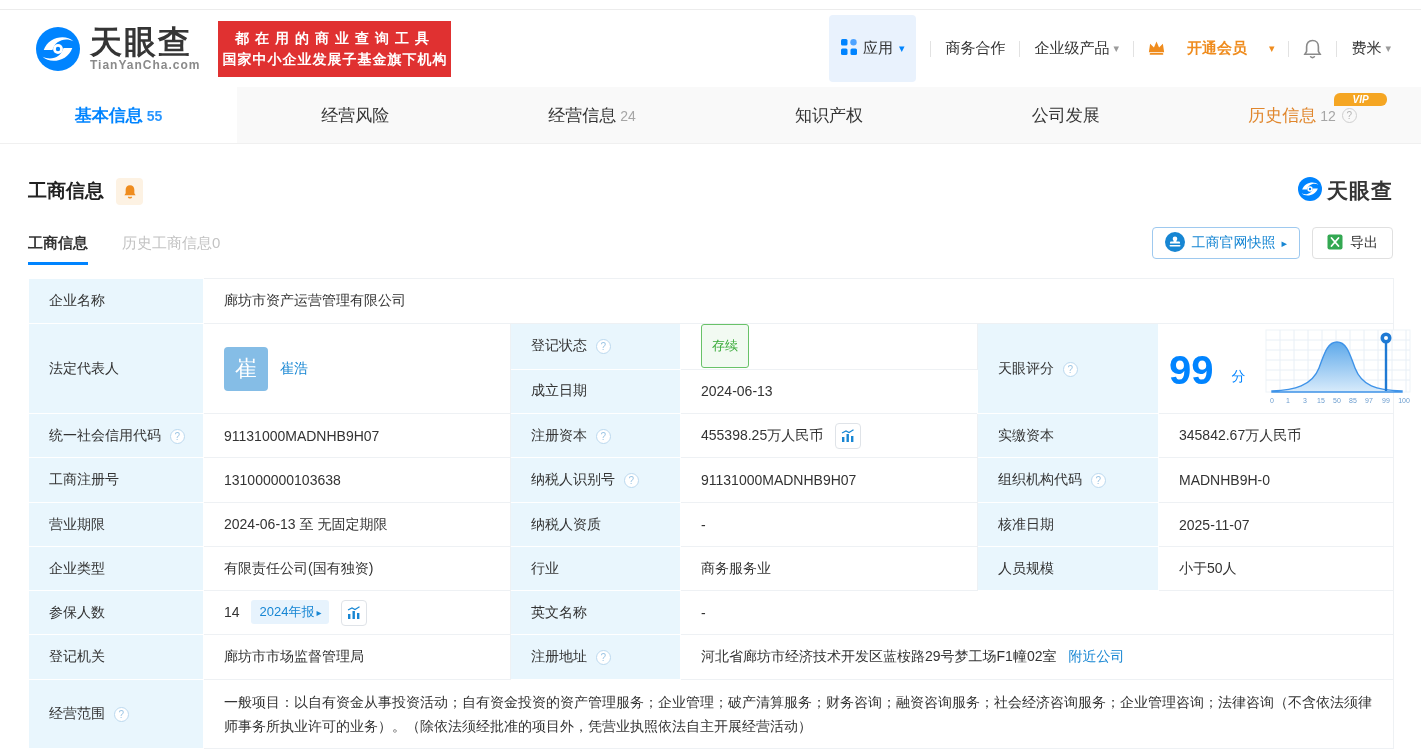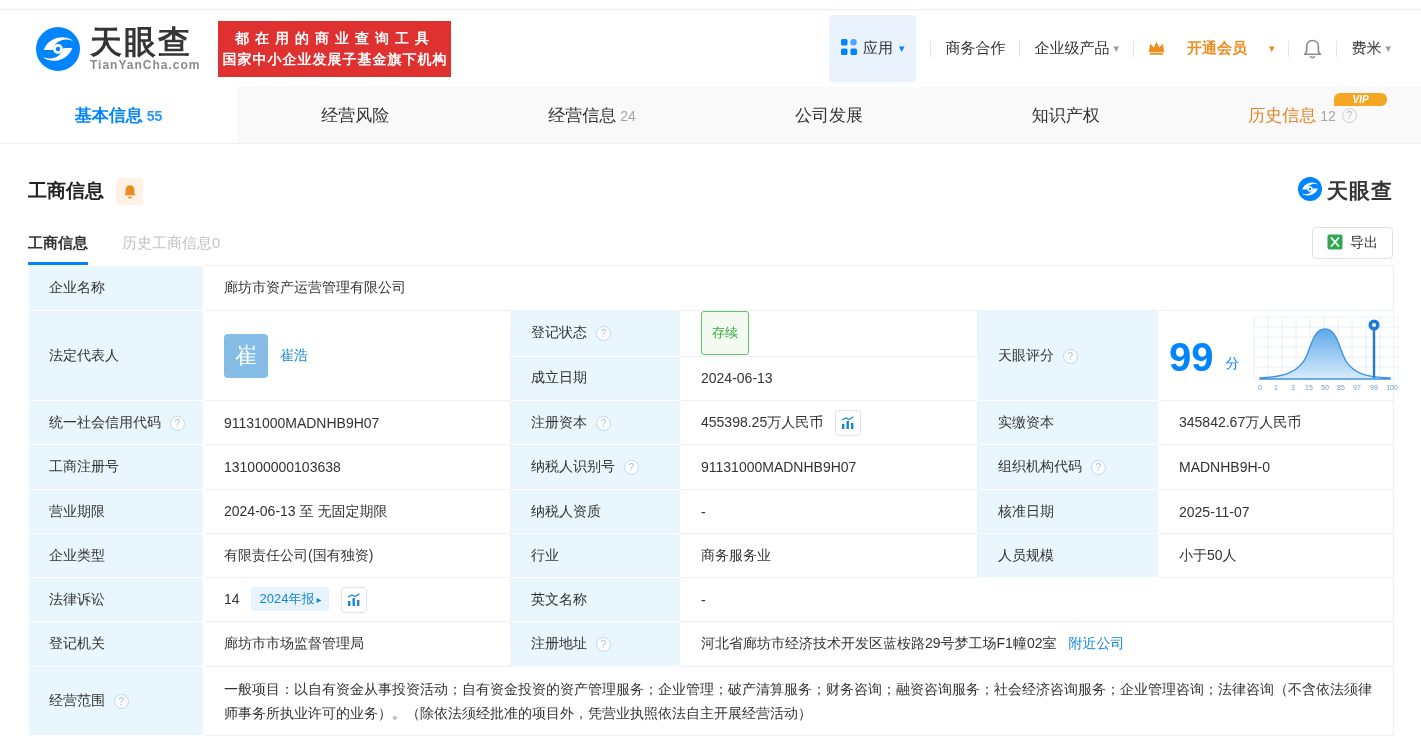--- a/index.html
+++ b/index.html
@@ -73,39 +73,39 @@
   .subtab.active { color:#333; font-weight:bold; }
   .subtab.active::after { content:""; position:absolute; left:0; right:0; bottom:0; height:3px; background:#0084ff; }
   .sub-btns { margin-left:auto; display:flex; gap:12px; align-items:center; padding-bottom:6px;}
   .snap-btn { display:flex; align-items:center; gap:6px; border:1px solid #9ec9ef; border-radius:4px;
               height:32px; padding:0 12px; color:#1786d3; font-size:14px; cursor:pointer; background:#fff;}
   .snap-btn .arr { font-size:11px; }
   .export-btn { display:flex; align-items:center; gap:7px; border:1px solid #e0e0e0; border-radius:4px;
                 height:32px; padding:0 14px; color:#333; font-size:14px; cursor:pointer; background:#fff;}
 
   
-  table.info-table { width:1365px; border-collapse:collapse; table-layout:fixed; 
+  table.info-table { width:1365px; border-collapse:collapse; table-layout:fixed; margin-top:13px;
                      border:1px solid #e9eef2; font-size:14px; }
   .info-table td { border:1px solid #eef1f4; padding:0 14px 0 20px; color:#333; vertical-align:middle; }
   .info-table td.lbl { background:#e9f6fd; border-color:#fff; color:#333; }
   .qmark { width:15px; height:15px; border:1px solid #bcd9ef; border-radius:50%; color:#9ec6e4;
            font-size:10px; line-height:14px; text-align:center; display:inline-block; margin-left:5px;
            background:#fff; cursor:pointer;}
   .badge-green { display:inline-block; border:1px solid #69c269; background:#f2faf2; color:#3cab3c;
                  font-size:13px; padding:12px 10px; border-radius:3px; }
   .avatar { width:44px; height:44px; background:#85bde6; color:#fff; border-radius:4px; font-size:22px;
             display:inline-flex; align-items:center; justify-content:center; margin-right:12px; }
   .link { color:#1786d3; cursor:pointer; text-decoration:none; }
   .year-badge { display:inline-flex; align-items:center; gap:2px; background:#e7f3fd; color:#1786d3;
                 font-size:13px; padding:3px 8px; border-radius:3px; margin-left:8px; cursor:pointer;}
   .icon-btn { display:inline-flex; align-items:center; justify-content:center; width:26px; height:26px;
               border:1px solid #dfe3e8; border-radius:4px; margin-left:8px; cursor:pointer; background:#fff;
               vertical-align:middle;}
   .score-cell { padding:4px 6px 2px 10px !important; }
-  .score-flex { display:flex; align-items:center; gap:12px; }
+  .score-flex { display:flex; align-items:center; gap:18px; }
   .score-num { color:#0084ff; font-size:40px; font-weight:bold; line-height:40px; }
   .score-unit { color:#0084ff; font-size:14px; margin-top:14px; }
   .flex-c { display:flex; align-items:center; }
   .scope-txt { line-height:24px; padding:10px 0; }
 </style>
 </head>
 <body>
 
 <div class="top-strip"></div>
 
@@ -184,24 +184,24 @@
     <span class="cnt">55</span>
   </div>
   <div class="tab">
     <span>经营风险</span>
   </div>
   <div class="tab">
     <span>经营信息</span>
     <span class="cnt">24</span>
   </div>
   <div class="tab">
+    <span>知识产权</span>
+  </div>
+  <div class="tab">
     <span>公司发展</span>
-  </div>
-  <div class="tab">
-    <span>知识产权</span>
   </div>
   <div class="tab vip-tab">
     <span class="vip-badge">VIP</span>
     <span>历史信息</span>
     <span class="cnt">12</span>
     <span class="qmark-gray">?</span>
   </div>
 </div>
 
 <div class="content">
@@ -225,20 +225,31 @@
         </svg>
       </span>
       <span class="wm-txt">天眼查</span>
     </span>
   </div>
 
   <div class="subtab-row">
     <span class="subtab active">工商信息</span>
     <span class="subtab">历史工商信息0</span>
     <span class="sub-btns">
+      <span class="snap-btn">
+        <span>
+          <svg width="20" height="20" viewBox="0 0 20 20">
+            <circle cx="10" cy="10" r="10" fill="#1786d3"></circle>
+            <path d="M10 4.5 a2.3 2.3 0 0 1 2.3 2.3 c0 1.3 -1 1.8 -1 2.7 l2.7 0 a1 1 0 0 1 1 1 l0 1 -10 0 0 -1 a1 1 0 0 1 1 -1 l2.7 0 c0 -0.9 -1 -1.4 -1 -2.7 A2.3 2.3 0 0 1 10 4.5 Z" fill="#fff"></path>
+            <rect x="4.5" y="13" width="11" height="1.6" rx="0.8" fill="#fff"></rect>
+          </svg>
+        </span>
+        <span>工商官网快照</span>
+        <span class="arr">▸</span>
+      </span>
       <span class="export-btn">
         <span>
           <svg width="16" height="16" viewBox="0 0 16 16">
             <rect x="0.5" y="0.5" width="15" height="15" rx="2" fill="#33a852"></rect>
             <path d="M4.5 4 L11.5 12 M11.5 4 L4.5 12" stroke="#fff" stroke-width="1.8" stroke-linecap="round"></path>
           </svg>
         </span>
         <span>导出</span>
       </span>
     </span>
@@ -386,21 +397,21 @@
     <tr style="height:44px">
       <td class="lbl">企业类型</td>
       <td>有限责任公司(国有独资)</td>
       <td class="lbl">行业</td>
       <td>商务服务业</td>
       <td class="lbl">人员规模</td>
       <td>小于50人</td>
     </tr>
 
     <tr style="height:44px">
-      <td class="lbl">法律诉讼</td>
+      <td class="lbl">参保人数</td>
       <td>
         <span>14</span>
         <span class="year-badge">
           <span>2024年报</span>
           <span style="font-size:10px">▸</span>
         </span>
         <span class="icon-btn">
           <svg width="14" height="14" viewBox="0 0 14 14">
             <rect x="1" y="8" width="2.4" height="5" fill="#1786d3"></rect>
             <rect x="5.5" y="5" width="2.4" height="8" fill="#1786d3"></rect>

